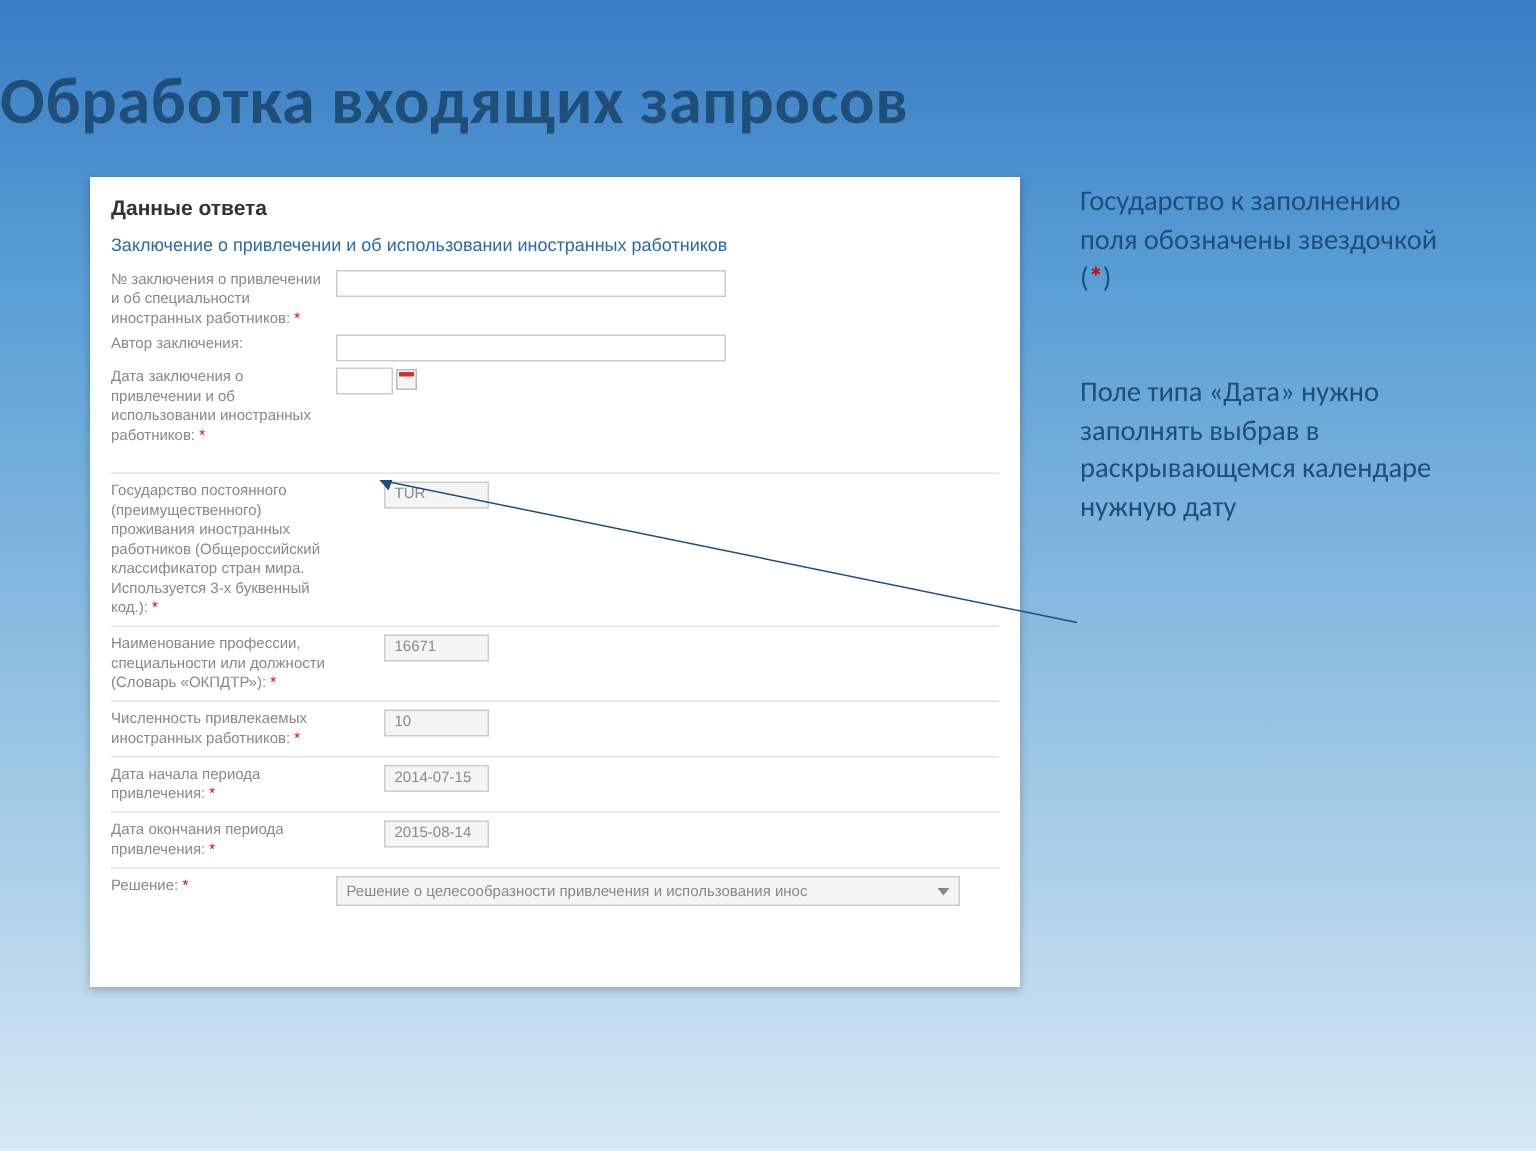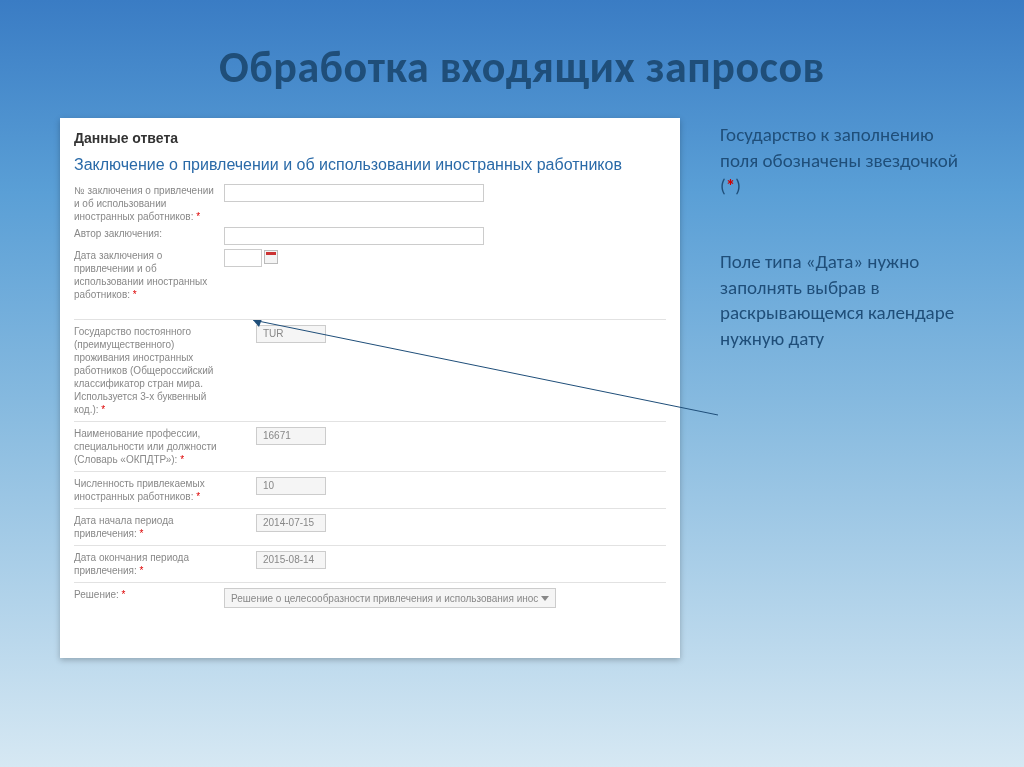--- a/index.html
+++ b/index.html
@@ -4,27 +4,26 @@
 <style>
   * { box-sizing: border-box; margin: 0; padding: 0; }
   html, body { width: 1024px; height: 767px; }
   body {
     font-family: Calibri, Arial, sans-serif;
     background: linear-gradient(to bottom, #3a7cc4 0%, #5a9fd6 25%, #8abce0 55%, #d6e8f3 100%);
     overflow: hidden;
     position: relative;
   }
   .title {
-    text-align: center;
+    text-align: left;
     color: #1f4e79;
     font-size: 44px;
     font-weight: bold;
     margin-top: 40px;
     letter-spacing: 0.5px;
-    margin-left: 20px;
   }
   .content {
     display: flex;
     margin-top: 24px;
     padding: 0 60px;
     gap: 40px;
   }
   .screenshot {
     background: #fff;
     width: 620px;
@@ -37,21 +36,21 @@
     overflow: hidden;
   }
   .screenshot h3 {
     font-size: 14px;
     color: #333;
     font-weight: bold;
     margin-bottom: 10px;
   }
   .subtitle {
     color: #2a6aa8;
-    font-size: 16px;
+    font-size: 12px;
     margin-bottom: 10px;
   }
   .field-row {
     display: flex;
     align-items: flex-start;
     margin-bottom: 4px;
   }
   .field-label {
     width: 150px;
     color: #888;
@@ -110,21 +109,21 @@
     height: 18px;
     display: inline-block;
     margin-left: 32px;
   }
   .t-select {
     border: 1px solid #ccc;
     background: #f5f5f5;
     color: #888;
     font-size: 10px;
     padding: 2px 6px;
-    width: 332px;
+    width: 416px;
     height: 20px;
     display: flex;
     justify-content: space-between;
     align-items: center;
   }
   .t-select .caret {
     border-left: 4px solid transparent;
     border-right: 4px solid transparent;
     border-top: 5px solid #888;
   }
@@ -152,21 +151,21 @@
 <div class="title">Обработка входящих запросов</div>
 
 <div class="content">
 
   <div class="screenshot">
     <h3>Данные ответа</h3>
     <div class="subtitle">Заключение о привлечении и об использовании иностранных работников</div>
 
     <div class="field-row">
       <div class="field-label">
-        <span>№ заключения о привлечении и об использовании иностранных работников:</span> <span class="req">*</span>
+        <span>№ заключения о привлечении и об специальности иностранных работников:</span> <span class="req">*</span>
       </div>
       <input class="field-input" style="">
     </div>
 
     <div class="field-row">
       <div class="field-label">Автор заключения:</div>
       <input class="field-input" style="">
     </div>
 
     <div class="field-row">

